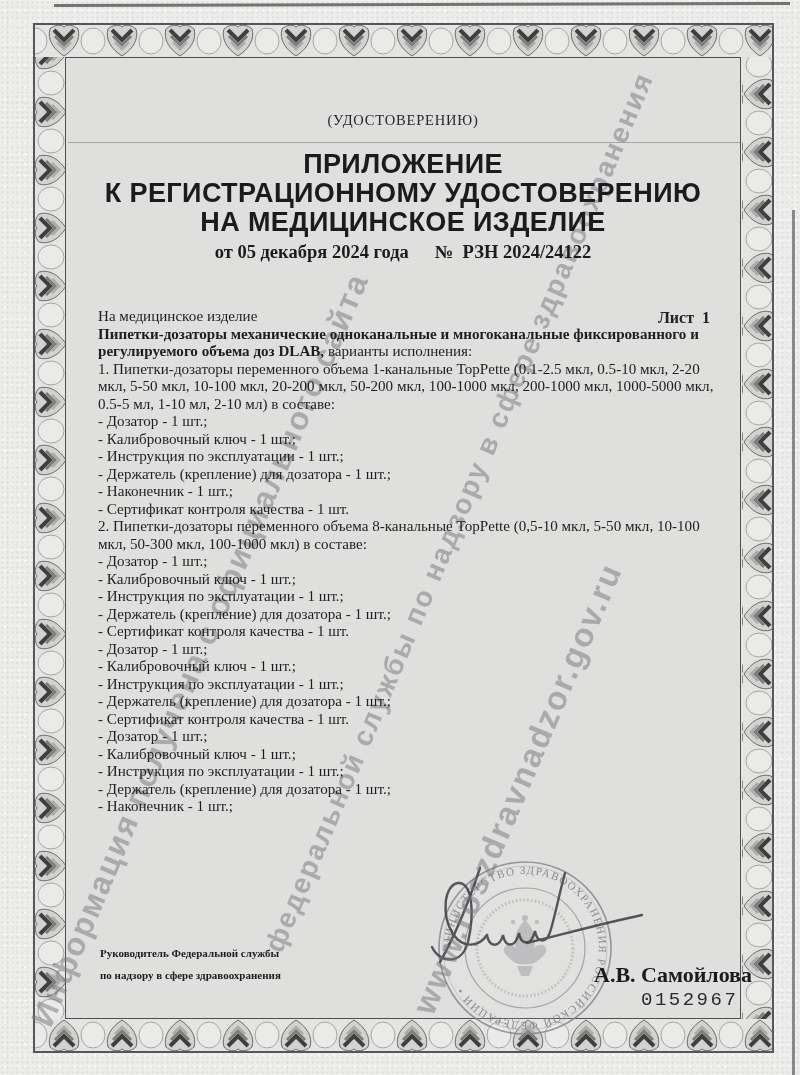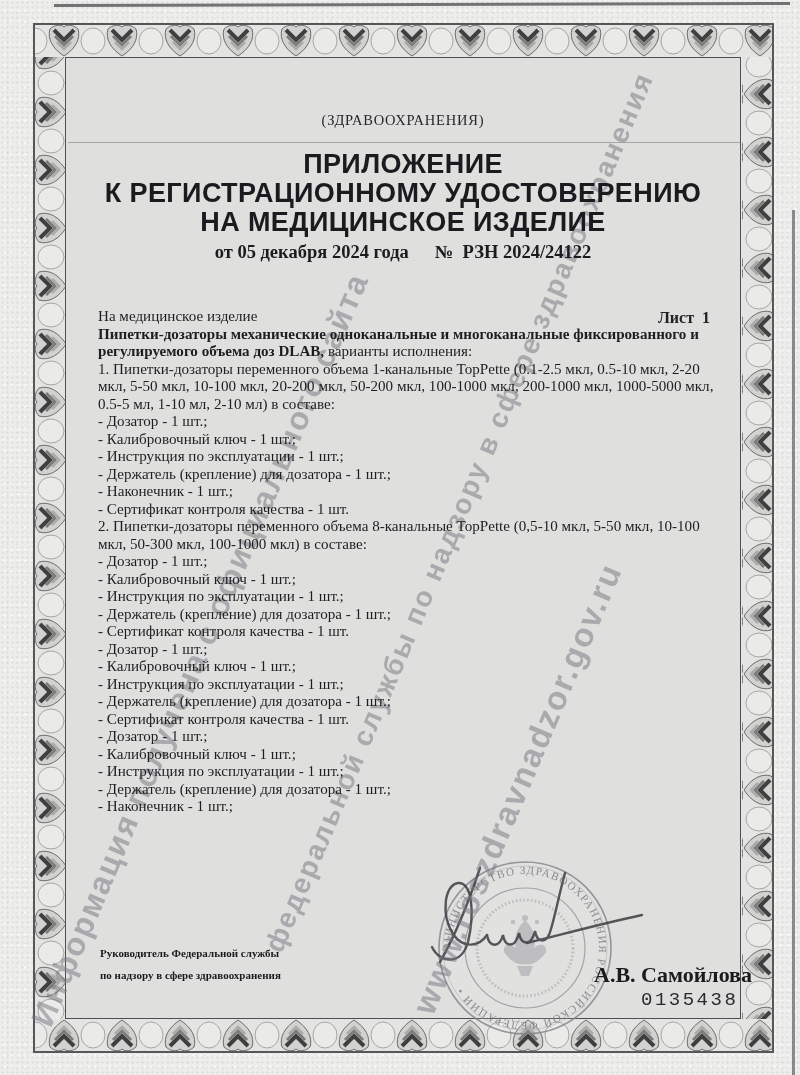--- a/index.html
+++ b/index.html
@@ -128,21 +128,21 @@
       <path d="M69,83 C71,95 81,97 85,83 C87,95 97,97 101,81 C103,93 113,95 117,79 C119,91 129,93 133,77 C137,64 141,43 147,21"></path>
       <path d="M109,91 C142,83 182,72 224,63"></path>
     </g>
   </svg>
 
   <div class="wm wm1">Информация получена с официального сайта</div>
   <div class="wm wm2">федеральной службы по надзору в сфере здравоохранения</div>
   <div class="wm wm3">www.roszdravnadzor.gov.ru</div>
 
   <div class="content">
-    <div class="agency agency2">(ЗДРАВООХРАНЕНИЯ)</div>
+    <div class="agency agency2">(УДОСТОВЕРЕНИЮ)</div>
     <div class="sep"></div>
 
     <div class="title t1">ПРИЛОЖЕНИЕ</div>
     <div class="title t2">К РЕГИСТРАЦИОННОМУ УДОСТОВЕРЕНИЮ</div>
     <div class="title t3">НА МЕДИЦИНСКОЕ ИЗДЕЛИЕ</div>
 
     <div class="daterow">
       <span>от 05 декабря 2024 года</span>
       <span>№&nbsp; РЗН 2024/24122</span>
     </div>
@@ -176,18 +176,18 @@
           <div class="bodyline">- Держатель (крепление) для дозатора - 1 шт.;</div>
           <div class="bodyline">- Наконечник - 1 шт.;</div>
         </div>
     </div>
 
     <div class="signer">
       <div>Руководитель Федеральной службы</div>
       <div>по надзору в сфере здравоохранения</div>
     </div>
     <div class="signer-name">А.В. Самойлова</div>
-    <div class="serial">0135438</div>
+    <div class="serial">0152967</div>
   </div>
 
   <div class="scan-top"></div>
   <div class="scan-right"></div>
 </div>
 
 </body></html>

